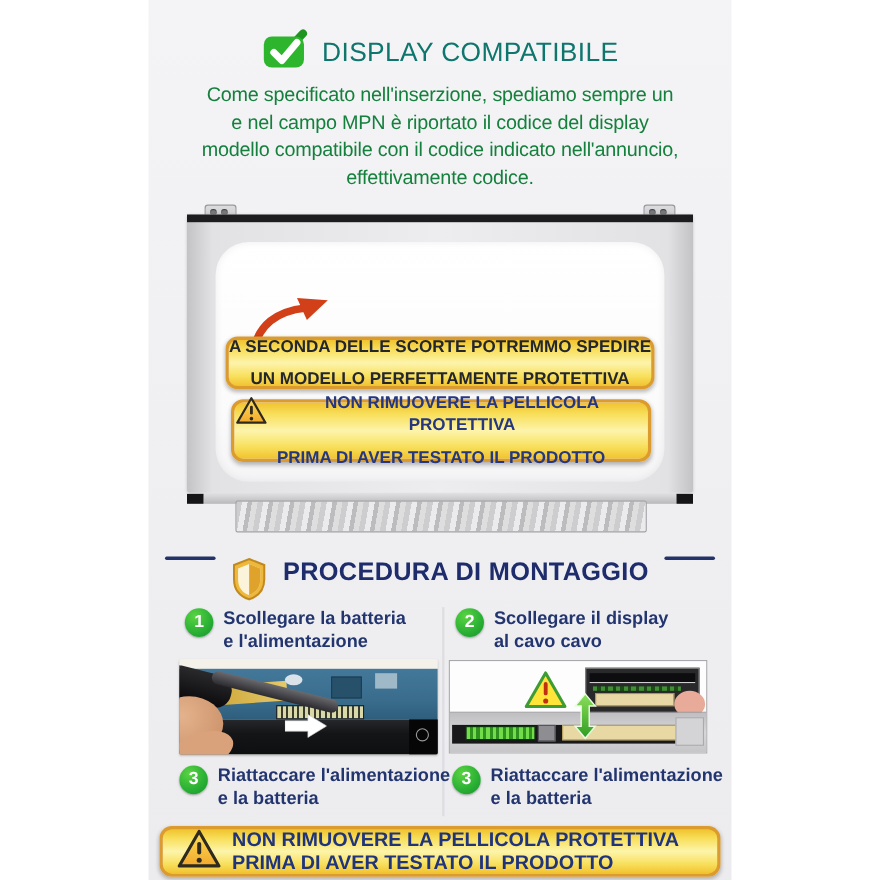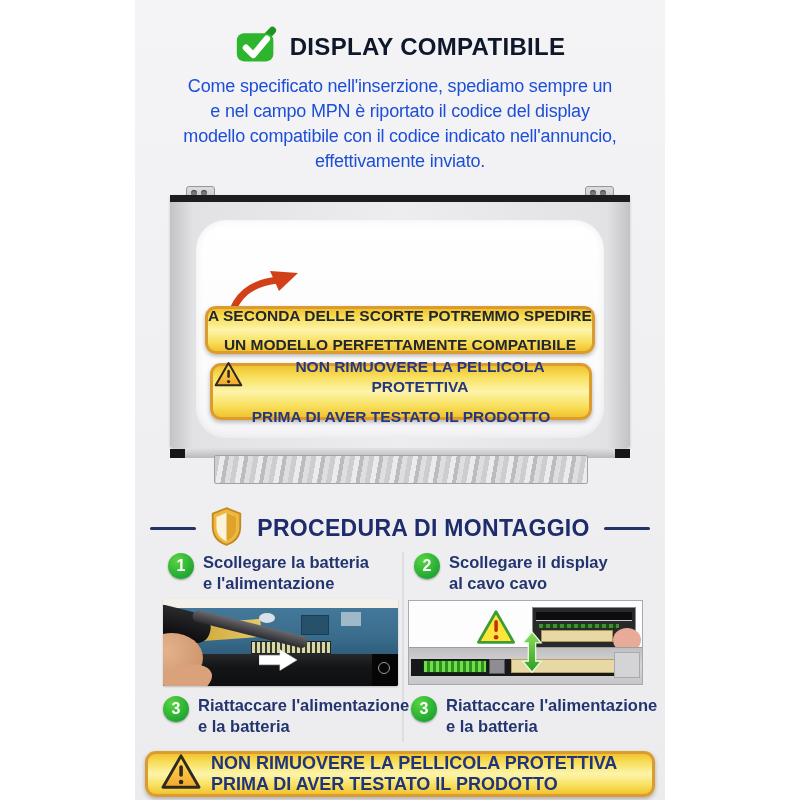--- a/index.html
+++ b/index.html
@@ -3,25 +3,25 @@
 <meta charset="utf-8">
 <style>
   html,body{margin:0;padding:0;}
   body{font-family:"Liberation Sans",sans-serif;background:#ffffff;}
   #stage{position:relative;width:800px;height:800px;background:#ffffff;overflow:hidden;margin:0 auto;}
   .gray-col{position:absolute;left:135px;top:0;width:530px;height:800px;
     background:linear-gradient(180deg,#f4f4f6 0%,#efeff2 60%,#ececef 100%);}
 
   
   .hdr{position:absolute;left:135px;top:26px;width:530px;display:flex;align-items:center;justify-content:center;gap:13px;}
-  .hdr-title{font-size:24px;font-weight:bold;color:#0f172a;letter-spacing:.3px;}
+  .hdr-title{font-size:24px;font-weight:normal;color:#0f766e;letter-spacing:.3px;}
 
   
   .intro{position:absolute;left:140px;top:74px;width:520px;text-align:center;
-    font-size:18px;line-height:25px;color:#1d4ed8;letter-spacing:-.2px;}
+    font-size:18px;line-height:25px;color:#15803d;letter-spacing:-.2px;}
   .intro span{display:block;}
 
   
   .panel{position:absolute;left:170px;top:186px;width:460px;height:300px;}
   .hinge{position:absolute;top:0;width:27px;height:18px;background:linear-gradient(180deg,#dddddf,#bdbdbf);
     border:1px solid #97979b;border-radius:3px;}
   .hinge .hole{position:absolute;top:3px;width:6px;height:6px;border-radius:50%;
     background:#77797d;box-shadow:inset 0 1px 1px rgba(0,0,0,.5);}
   .hinge .hole.h1{left:4px}.hinge .hole.h2{left:14px}
   .panel-body{position:absolute;top:9px;left:0;width:460px;height:253px;border-radius:3px;
@@ -45,21 +45,21 @@
     box-shadow:0 2px 4px rgba(0,0,0,.28);gap:10px;}
   .banner1{position:absolute;left:35px;top:120px;width:390px;height:48px;
     display:flex;flex-direction:column;align-items:center;justify-content:center;
     font-size:15.5px;font-weight:bold;color:#23262e;line-height:19px;text-align:center;}
   .banner2{position:absolute;left:40px;top:177px;width:382px;height:57px;
     display:flex;flex-direction:column;align-items:center;justify-content:center;
     font-size:15.5px;font-weight:bold;color:#24377f;line-height:20px;text-align:center;}
   .banner2 .row1{display:flex;align-items:center;gap:7px;}
 
   
-  .proc-hdr{position:absolute;left:135px;top:506px;width:530px;display:flex;align-items:center;justify-content:center;gap:14px;}
+  .proc-hdr{position:absolute;left:135px;top:506px;width:530px;display:flex;align-items:flex-start;justify-content:center;gap:14px;}
   .rule{width:46px;height:3px;background:#233268;border-radius:2px;}
   .proc-title{font-size:23px;font-weight:bold;color:#1e2c6b;letter-spacing:.3px;}
 
   .col-divider{position:absolute;left:402px;top:552px;width:2px;height:190px;background:#dddde2;}
 
   .step{position:absolute;display:flex;align-items:flex-start;gap:9px;}
   .badge{flex:0 0 auto;width:26px;height:26px;border-radius:50%;margin-top:1px;
     background:radial-gradient(circle at 35% 28%,#5ad343 0%,#2cb234 55%,#179230 100%);
     color:#fff;font-weight:bold;font-size:16px;line-height:26px;text-align:center;
     box-shadow:0 1px 2px rgba(0,0,0,.35);}
@@ -131,21 +131,21 @@
         <path d="M12,23 L20,31 L35,13" stroke="#ffffff" stroke-width="7" stroke-linecap="round" stroke-linejoin="round" fill="none"></path>
       </svg>
     </span>
     <span class="hdr-title">DISPLAY COMPATIBILE</span>
   </div>
 
   <div class="intro">
     <span>Come specificato nell'inserzione, spediamo sempre un</span>
     <span>e nel campo MPN è riportato il codice del display</span>
     <span>modello compatibile con il codice indicato nell'annuncio,</span>
-    <span>effettivamente inviato.</span>
+    <span>effettivamente codice.</span>
   </div>
 
   <div class="panel">
     <div class="hinge" style="left:16px">
       <span class="hole h1"></span>
         <span class="hole h2"></span>
     </div>
     <div class="hinge" style="right:16px">
       <span class="hole h1"></span>
         <span class="hole h2"></span>
@@ -156,21 +156,21 @@
 
     <div class="red-arrow">
       <svg width="96" height="50" viewBox="0 0 96 50">
         <path d="M10,48 C16,26 30,13 58,10" stroke="#d2401a" stroke-width="7" fill="none" stroke-linecap="round"></path>
         <polygon points="78,3 50,1 59,21" fill="#d2401a"></polygon>
       </svg>
     </div>
 
     <div class="yellow-banner banner1">
       <span>A SECONDA DELLE SCORTE POTREMMO SPEDIRE</span>
-      <span>UN MODELLO PERFETTAMENTE COMPATIBILE</span>
+      <span>UN MODELLO PERFETTAMENTE PROTETTIVA</span>
     </div>
 
     <div class="yellow-banner banner2">
       <span class="row1">
         <span>
           <svg width="31" height="27" viewBox="0 0 44 40">
             <defs>
                 <linearGradient id="g1" x1="0" y1="0" x2="0" y2="1">
               <stop offset="0" stop-color="#ffdf55"></stop>
                   <stop offset="1" stop-color="#f2a82d"></stop>

